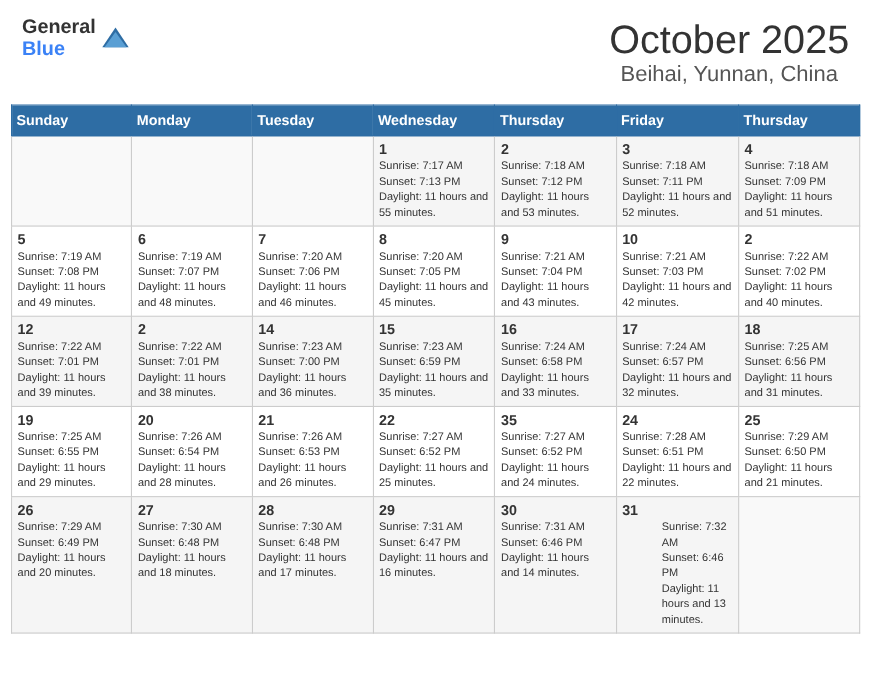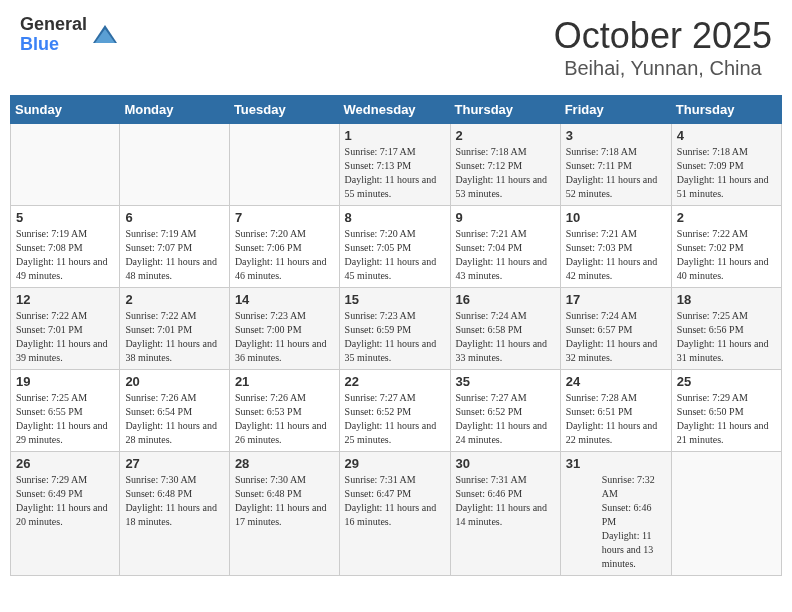--- a/index.html
+++ b/index.html
@@ -85,21 +85,20 @@
     }
     .day-num {
       font-size: 13px;
       font-weight: bold;
       margin-bottom: 2px;
       display: block;
     }
     .day-info {
       font-size: 10px;
       line-height: 1.4;
-      font-family: Liberation Serif, serif;
     }
     .empty-cell {
       background: #f9f9f9 !important;
     }
   </style>
 </head>
 <body>
 
 <div class="header">
   <div class="logo">

